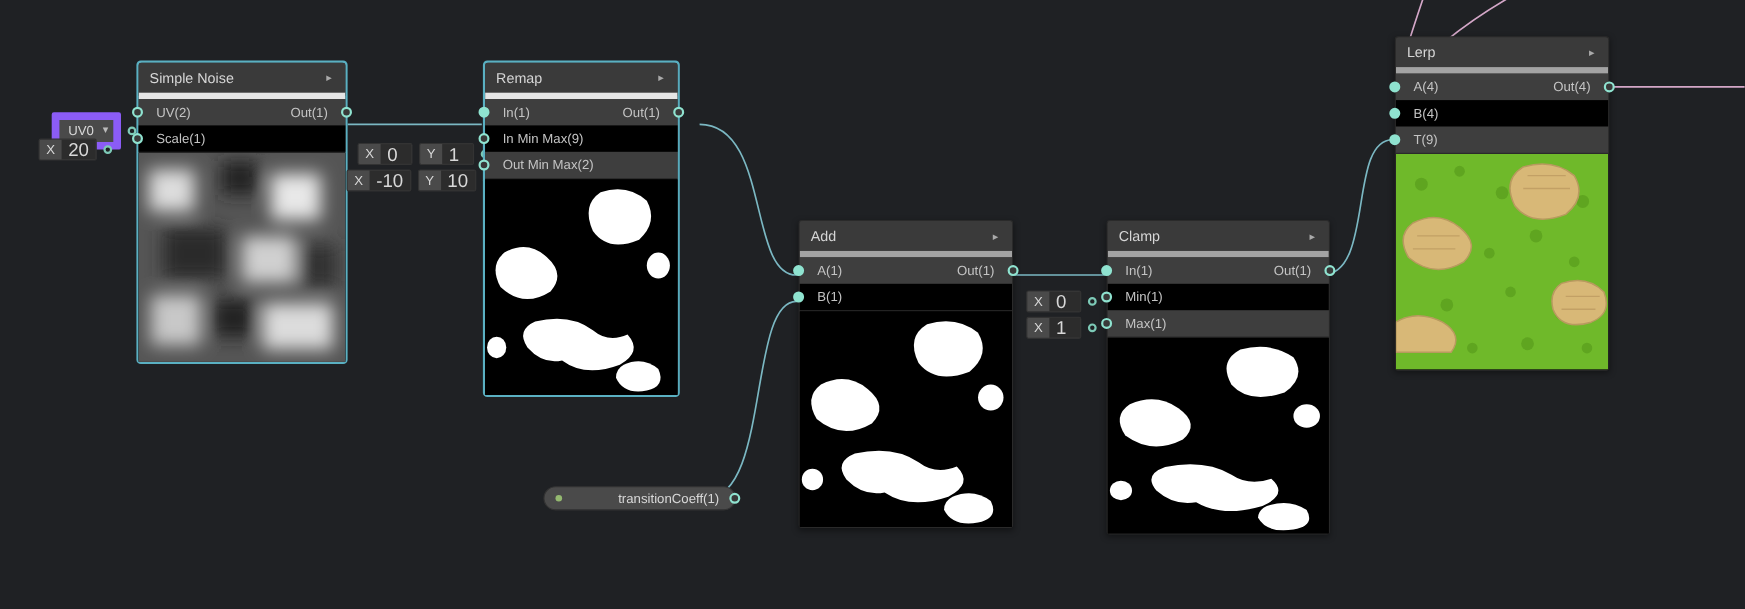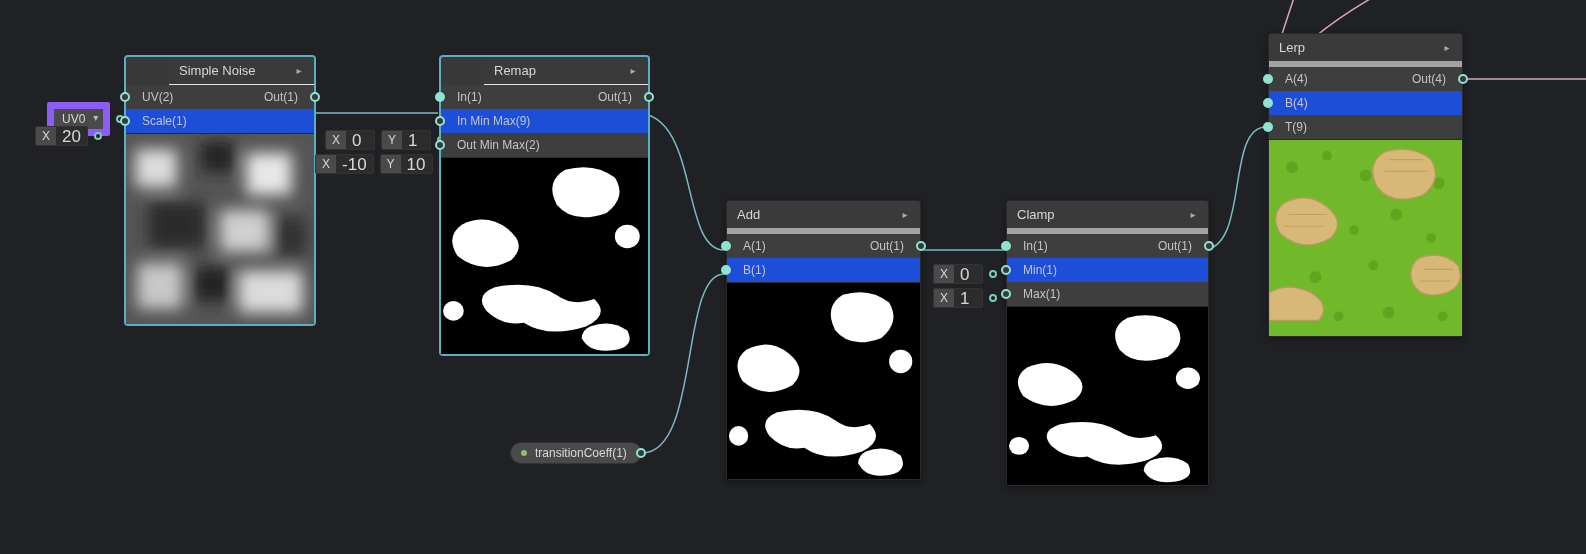--- a/index.html
+++ b/index.html
@@ -36,32 +36,32 @@
     background: #3a3a3a;
     border-bottom: 6px solid #a3a3a3;
     padding: 6px 10px 6px 10px;
     font-size: 13px;
     color: #d6d6d6;
     border-radius: 3px 3px 0 0;
     display: flex;
     align-items: center;
     justify-content: space-between;
   }
-  .node.selected .node-header { border-bottom: 1px solid #e5e5e5; margin-left: 43px; }
+  .node.selected .node-header { border-bottom: 6px solid #e5e5e5; }
   .row {
     display: flex;
     align-items: center;
     height: 24px;
     position: relative;
   }
   .rows-block {
     background: #3e3e3e;
   }
   .row-dark {
-    background: #1d4ed8;
+    background: #000000;
   }
   .in-label, .out-label {
     font-size: 12px;
     color: #c4c4c4;
   }
   .in-label { padding-left: 16px; }
   .out-label { padding-right: 16px; margin-left: auto; }
   .port {
     position: absolute;
     width: 10px; height: 10px;
@@ -167,21 +167,21 @@
     background:#94b970;margin-right:8px;
   }
   .pill .port-r {
     position:absolute; right:-5px; top:50%; transform:translateY(-50%);
     width:10px;height:10px;border-radius:50%;
     background:#393939;border:2px solid #8fe3d0;
   }
 
   
   #node-simplenoise { left: 125px; top: 56px;  width: 190px; }
-  #node-remap       { left: 440px; top: 56px;  width: 209px; }
+  #node-remap       { left: 440px; top: 56px;  width: 177px; }
   #node-add         { left: 726px; top: 200px; width: 195px; }
   #node-clamp       { left: 1006px;top: 200px; width: 203px; }
   #node-lerp        { left: 1268px;top: 33px;  width: 195px; }
 </style>
 </head>
 <body>
 
 <svg class="wires">
 
   <path d="M 1405 -20 C 1345 10, 1300 45, 1272 79" stroke="#d4a7c8" stroke-width="1.5" fill="none"></path>
@@ -304,21 +304,21 @@
         <path d="M10 34 q12 -6 22 2 q10 8 2 16 q-14 8 -26 -2 q-6 -10 2 -16z"></path>
         <circle cx="90" cy="40" r="6"></circle>
         <circle cx="6" cy="78" r="5"></circle>
         <path d="M26 66 q18 -4 30 4 q8 6 18 2 q8 8 -4 14 q-18 6 -30 -2 q-10 2 -18 -6 q-6 -8 4 -12z"></path>
         <path d="M72 86 q10 -4 18 2 q4 8 -6 10 q-12 2 -16 -6 q0 -4 4 -6z"></path>
       </g>
     </svg>
   </div>
 </div>
 
-<div class="pill" style="left:510px; top:442px;">
+<div class="pill" style="left:494px; top:442px;gap:43px;">
   <span class="dot-left"></span>
   <span>transitionCoeff(1)</span>
   <span class="port-r"></span>
 </div>
 
 <div id="node-add" class="node">
   <div class="node-header">
     <span>Add</span>
     <span class="collapse">▸</span>
   </div>

